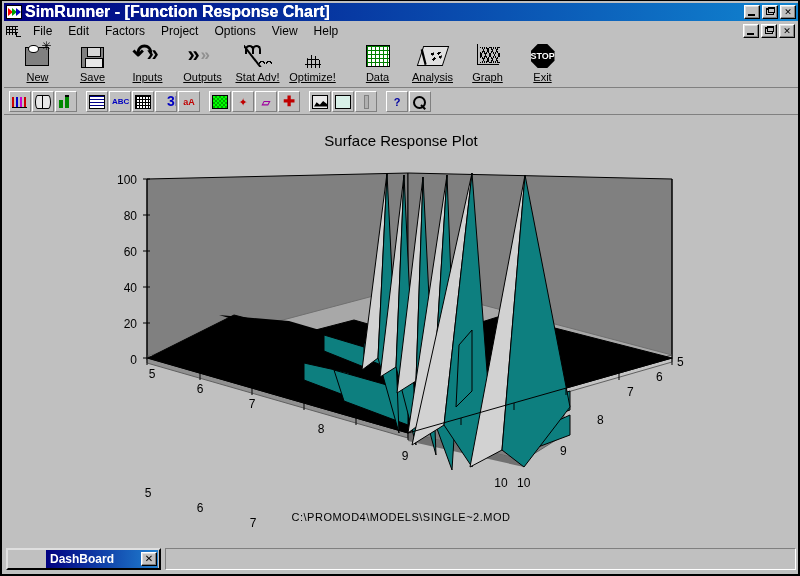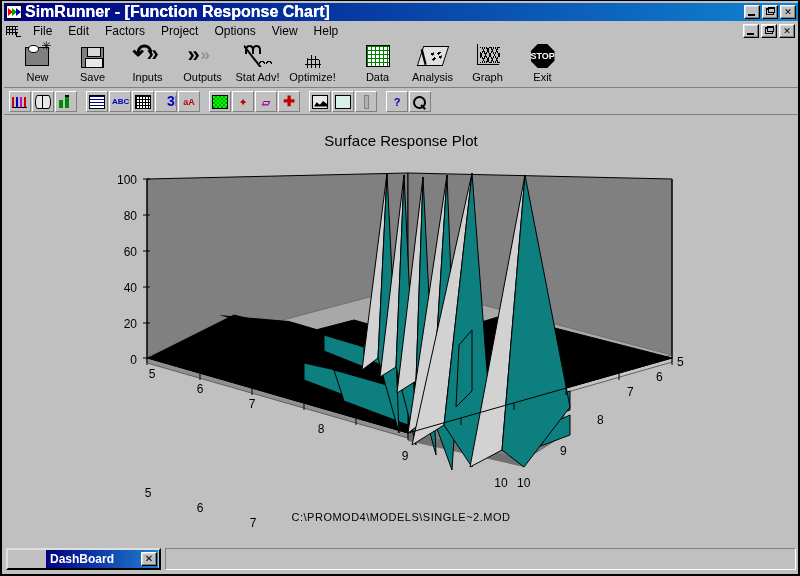--- a/index.html
+++ b/index.html
@@ -111,20 +111,21 @@
     border-bottom: 1px solid #808080;
     display: flex; align-items: flex-start;
     padding-left: 6px;
   }
   .tbtn {
     width: 55px; height: 46px;
     display: flex; flex-direction: column;
     align-items: center; justify-content: flex-start;
     padding-top: 2px;
     cursor: default;
+    text-decoration: underline;
   }
   .tbtn .glyph { height: 28px; width: 34px; position: relative; }
   .tbtn .lbl { font-size: 11px; color: #000; line-height: 12px; margin-top: 1px; white-space: nowrap;}
 
   
   .ic-new { position:absolute; left:4px; top:5px; width:24px; height:19px;
             background:#808080; border:1px solid #000; border-top-color:#000;}
   .ic-new::before{content:"";position:absolute;left:2px;top:-3px;width:9px;height:6px;
             background:#fff;border:1px solid #000;border-radius:5px/4px;}
   .ic-new::after{content:"\2733";position:absolute;right:-4px;top:-9px;font-size:12px;color:#000;}

